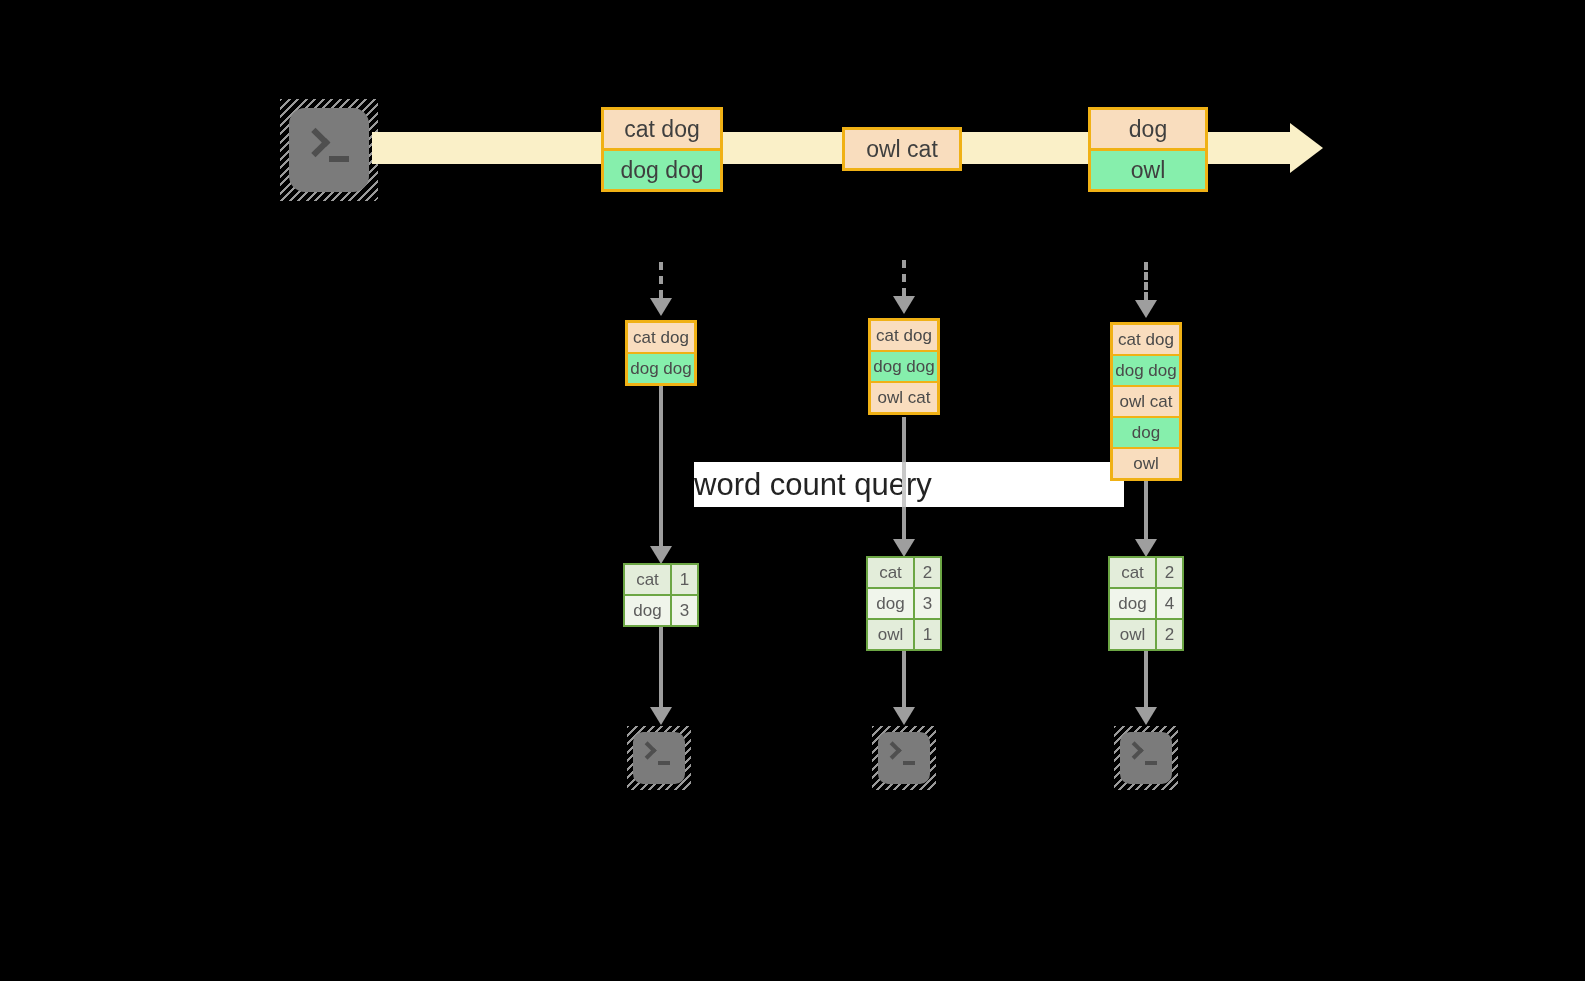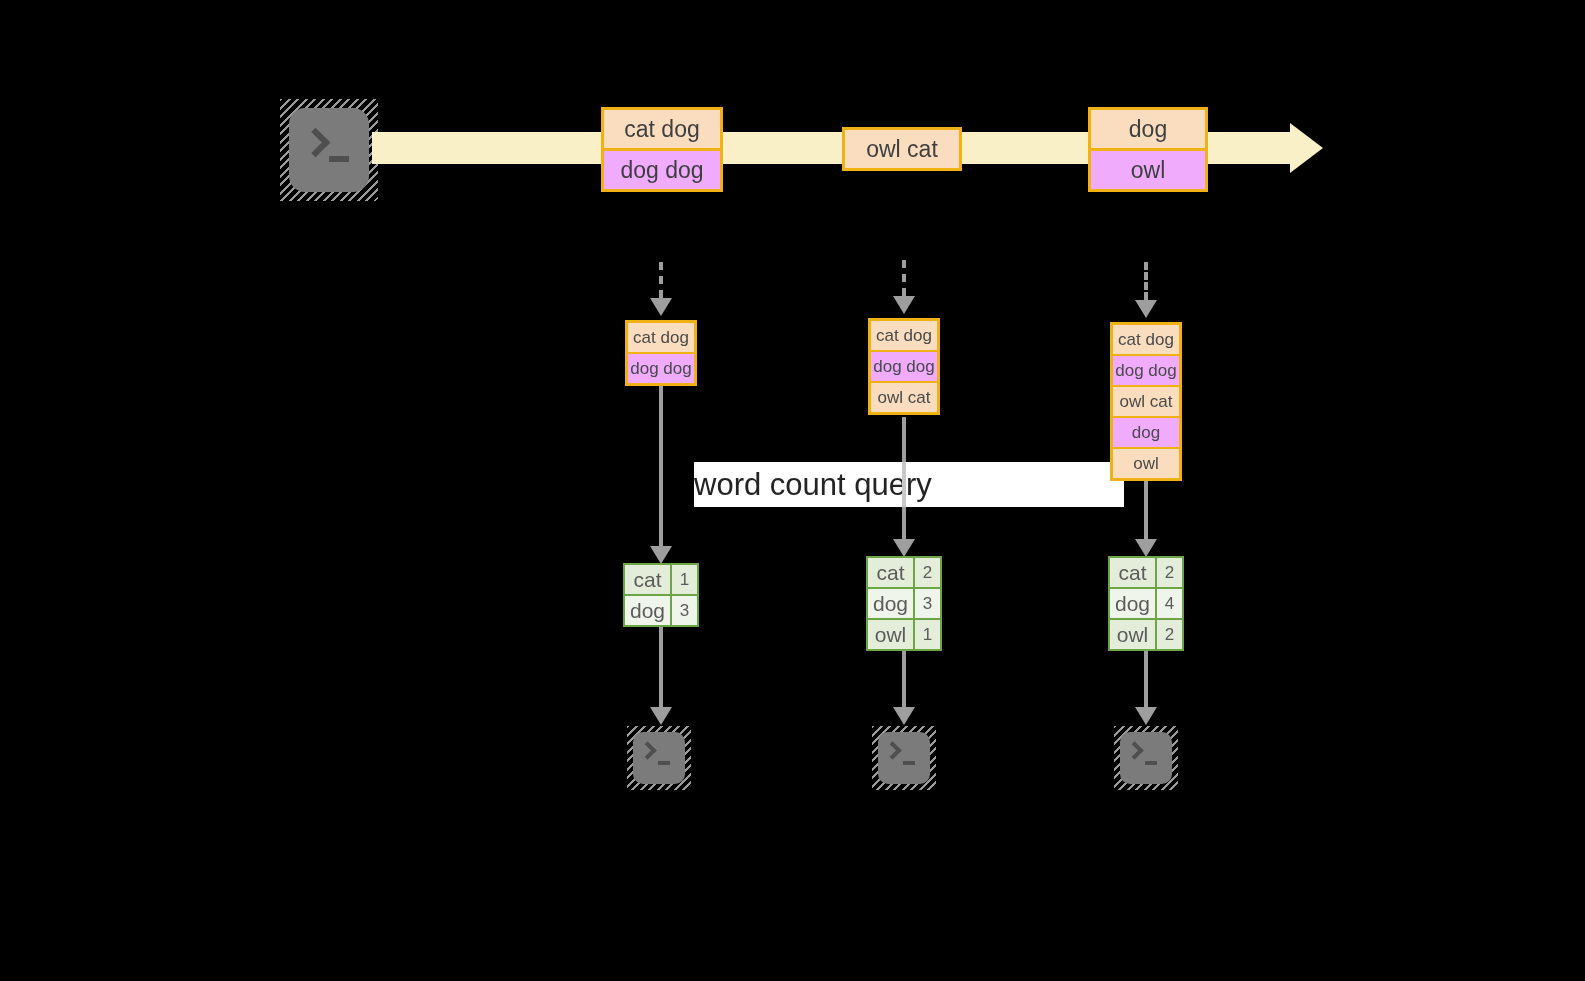--- a/index.html
+++ b/index.html
@@ -25,39 +25,39 @@
   .term-sink .uscore { left:25px; top:29px; width:12px; height:4px; }
   
   .stream-body { position:absolute; left:372px; top:132px; width:918px; height:32px; background:#FAF0C8; z-index:1; }
   .stream-head { position:absolute; left:1290px; top:123px; width:0; height:0;
     border-top:25px solid transparent; border-bottom:25px solid transparent; border-left:33px solid #FAF0C8; z-index:1; }
   
   .msg { position:absolute; border:3px solid #F0B115; z-index:7; }
   .msg-row { height:38px; line-height:38px; text-align:center; font-size:23px; color:#3f3f3f; }
   .msg-row + .msg-row { border-top:3px solid #F0B115; }
   .fill-dark  { background:#F9DDBE; }
-  .fill-light { background:#f0abfc; }
+  .fill-light { background:#86efac; }
   
   .stack { position:absolute; width:66px; border:3px solid #F0B115; z-index:7; }
   .srow { height:29px; line-height:29px; text-align:center; font-size:17px; color:#4a4a4a; }
   .srow + .srow { border-top:2px solid #F0B115; }
   
   .stem { position:absolute; width:4px; background:#9e9e9e; z-index:2; }
   .stem.dashed { width:0; background:none; border-left:4px dashed #9e9e9e; }
   .stem.faint { background:#c8c8c8; z-index:6; }
   .head { position:absolute; width:0; height:0; z-index:2;
     border-left:11px solid transparent; border-right:11px solid transparent; border-top:18px solid #9e9e9e; }
   
   .banner { position:absolute; left:694px; top:462px; width:430px; height:45px; background:#ffffff;
     z-index:5; line-height:45px; font-size:31px; color:#232323; }
   
   .gtable { position:absolute; width:72px; border:2px solid #6CA644; z-index:7; background:#fff; }
   .grow { display:flex; height:29px; }
   .grow + .grow { border-top:2px solid #6CA644; }
-  .gcell-w { width:45px; line-height:29px; text-align:center; font-size:21px; color:#5c5c5c; }
+  .gcell-w { width:45px; line-height:29px; text-align:center; font-size:17px; color:#5c5c5c; }
   .gcell-c { flex:1; border-left:2px solid #6CA644; line-height:29px; text-align:center; font-size:17px; color:#5c5c5c; }
   .grow-dark  .gcell-w, .grow-dark  .gcell-c { background:#E3EDDA; }
   .grow-light .gcell-w, .grow-light .gcell-c { background:#F0F5EB; }
 </style>
 </head>
 <body>
 
 <div class="canvas">
 
   <div class="term term-src" style="left:280px;top:99px;width:98px;height:102px;">

